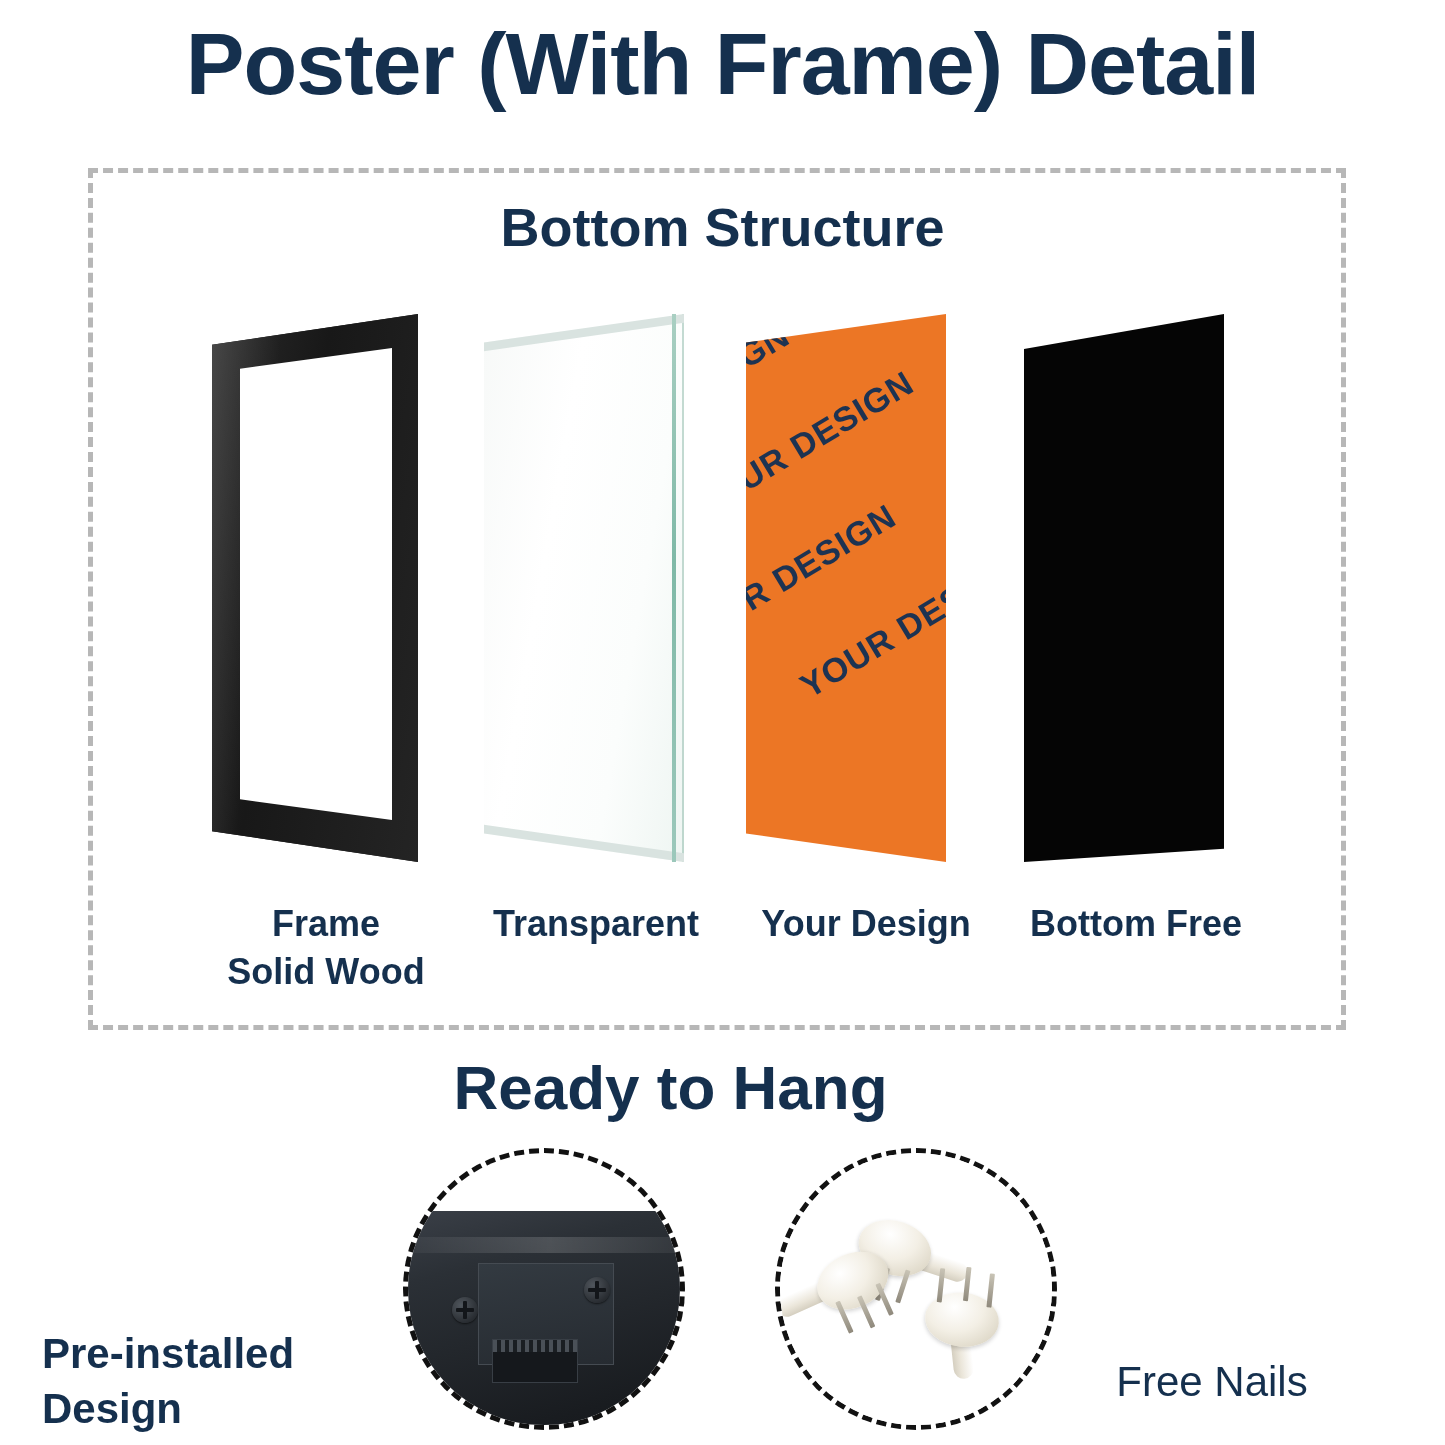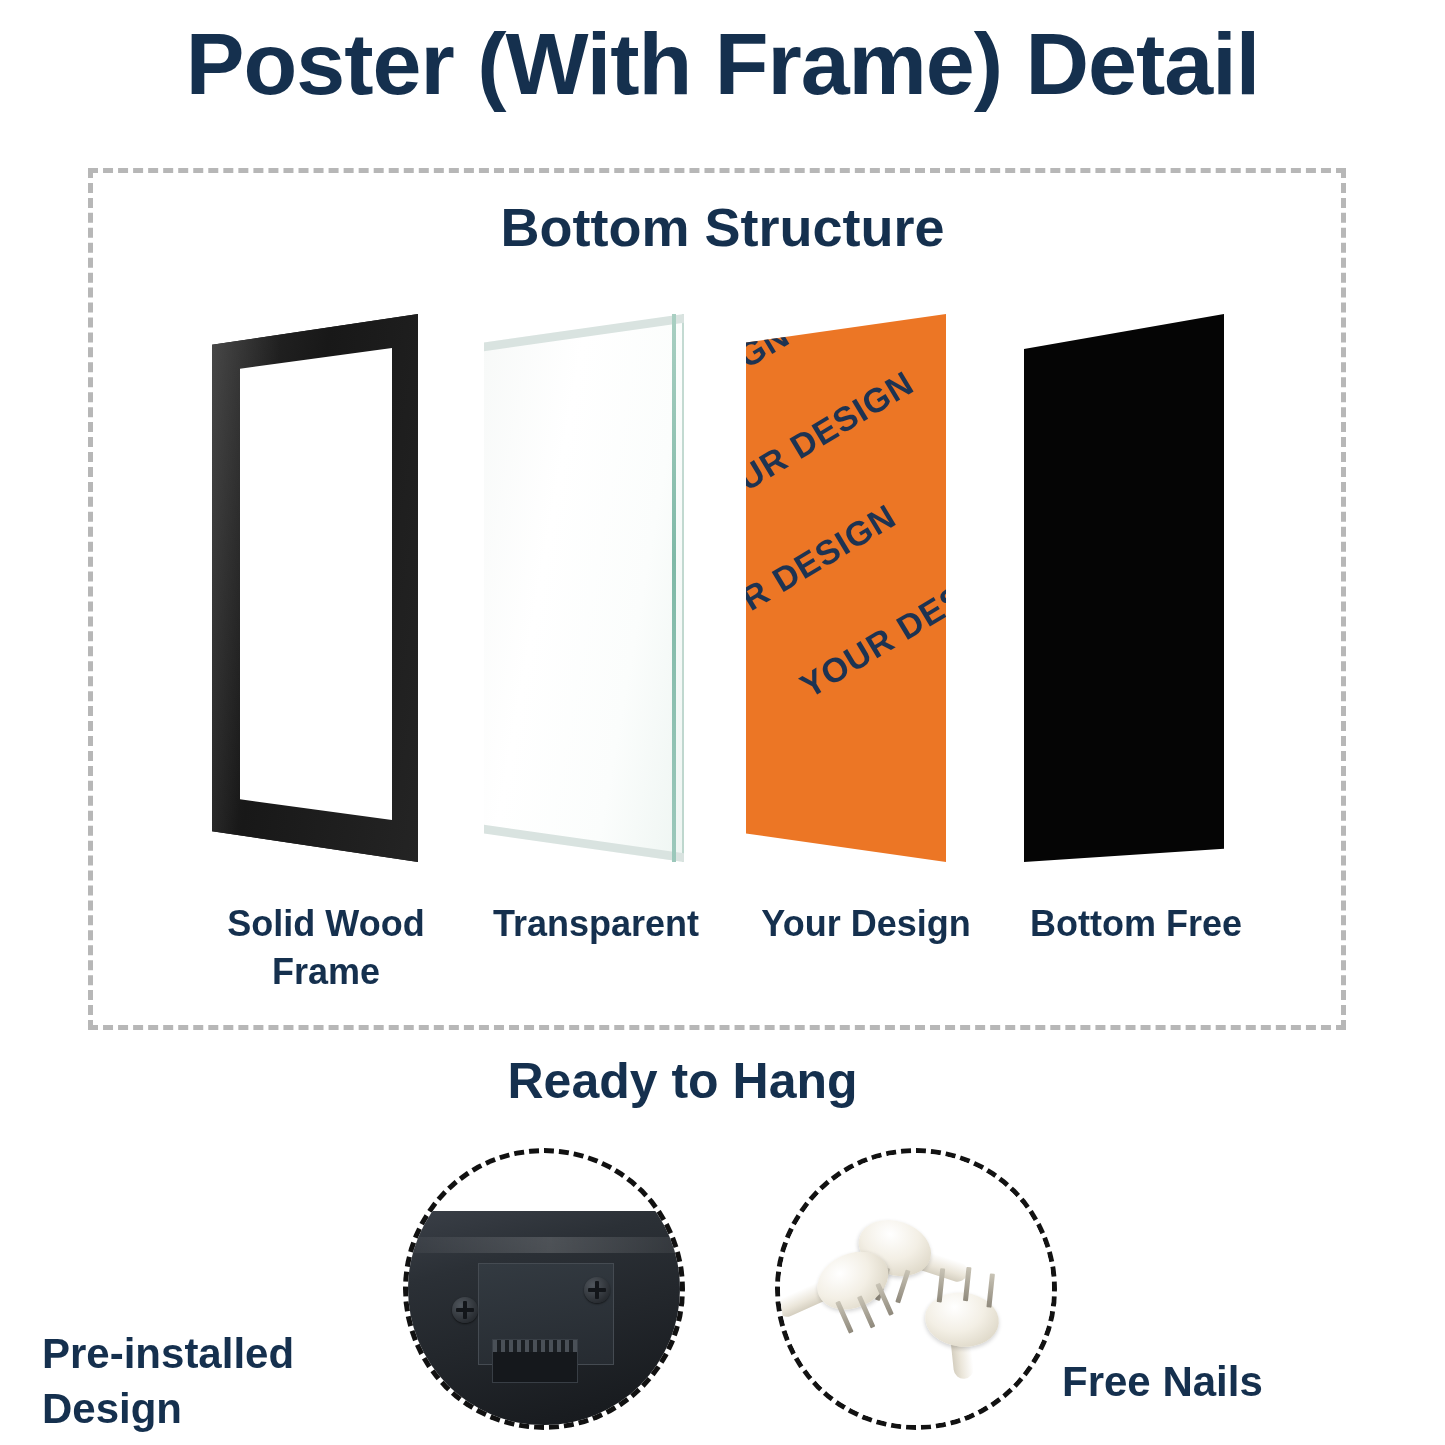--- a/index.html
+++ b/index.html
@@ -205,24 +205,24 @@
     font-weight: bold;
     line-height: 1.32;
     color: #15304e;
   }
   .part-caption .cap-line { display: block; }
 
   
   #hang-heading {
     position: absolute;
     top: 1052px;
-    left: 12px;
+    left: 0;
     width: 1341px;
     text-align: center;
-    font-size: 50px;
+    font-size: 62px;
     font-weight: bold;
     color: #15304e;
   }
 
   .dashed-circle {
     position: absolute;
     border: 5px dashed #121212;
     border-radius: 50%;
     box-sizing: border-box;
   }
@@ -353,22 +353,23 @@
     font-size: 42px;
     font-weight: bold;
     line-height: 1.32;
     color: #15304e;
   }
   #nails-caption {
     position: absolute;
     left: 1062px;
     top: 1358px;
     width: 300px;
+    text-align: center;
     font-size: 42px;
-    font-weight: bold;
+    font-weight: normal;
     color: #15304e;
   }
   .cap-line { display: block; }
 </style>
 </head>
 <body>
 
 <div id="page-title">Poster (With Frame) Detail</div>
 
 <div id="structure-box"></div>
@@ -376,22 +377,22 @@
 
 <div id="parts-row">
 
   <div class="part" id="part-frame">
     <div class="part-art">
       <div class="frame-outer"></div>
       <div class="frame-inner"></div>
       <div class="frame-bevel"></div>
     </div>
     <div class="part-caption">
+      <span class="cap-line">Frame</span>
       <span class="cap-line">Solid Wood</span>
-      <span class="cap-line">Frame</span>
     </div>
   </div>
 
   <div class="part" id="part-glass">
     <div class="part-art">
       <div class="glass"></div>
       <div class="glass-topline"></div>
       <div class="glass-botline"></div>
       <div class="glass-edge"></div>
     </div>

